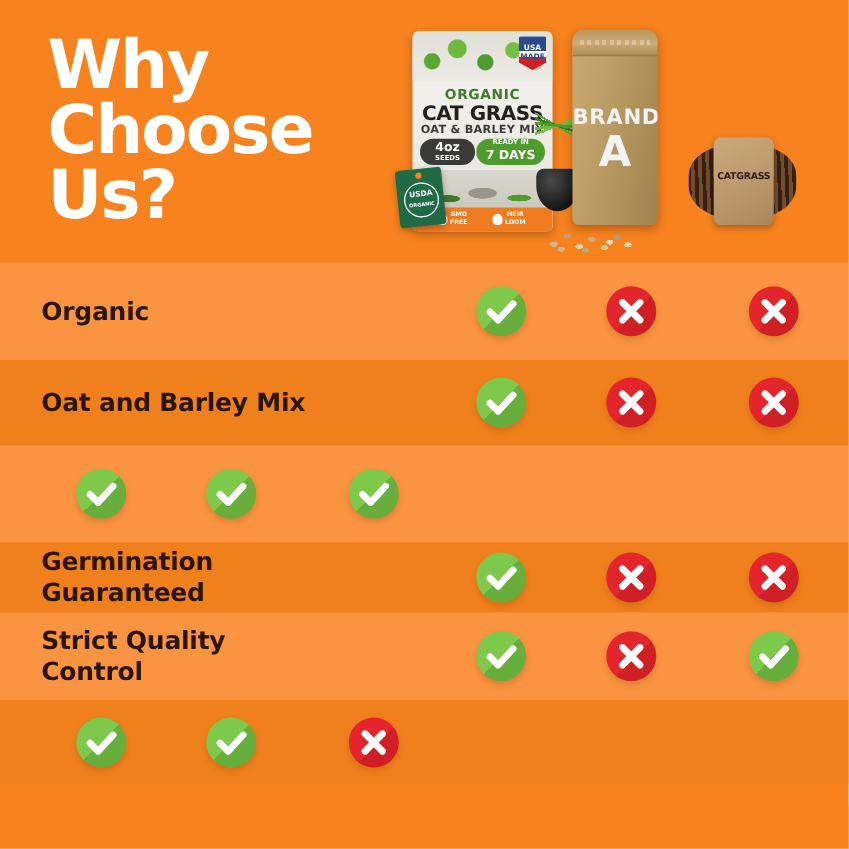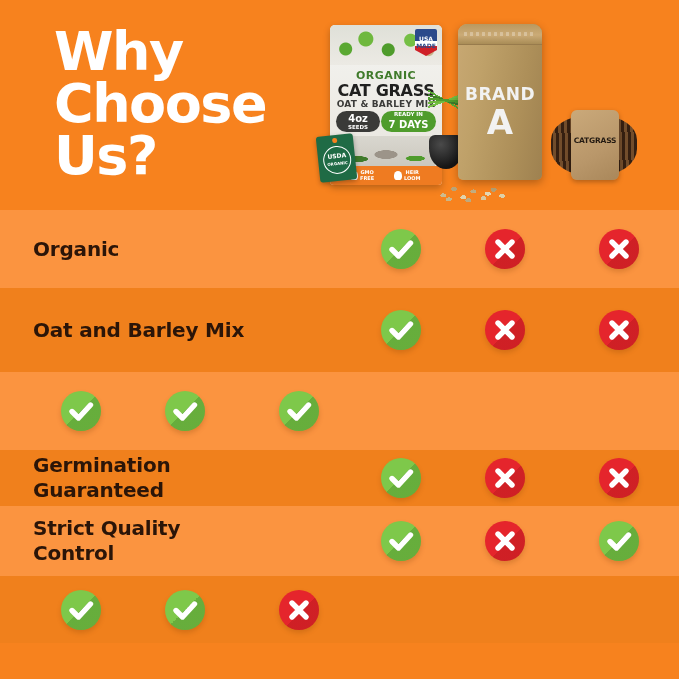--- a/index.html
+++ b/index.html
@@ -32,21 +32,20 @@
     top: 26px;
     width: 300px;
     color: #ffffff;
     font-family: "DejaVu Sans", sans-serif;
     font-weight: bold;
     font-size: 54px;
     line-height: 52px;
     letter-spacing: -1.5px;
     text-transform: none;
     white-space: pre-line;
-    margin-left: 16px;
   }
 
   
   .product-area {
     position: absolute;
     left: 310px; top: 0;
     width: 369px;
     height: 210px;
   }
 
@@ -271,21 +270,21 @@
       radial-gradient(ellipse 3px 2px at 18% 88%, #c9b688 0 100%, transparent 100%),
       radial-gradient(ellipse 3px 2px at 45% 92%, #bfa97d 0 100%, transparent 100%),
       radial-gradient(ellipse 3px 2px at 72% 62%, #e3d6b2 0 100%, transparent 100%);
   }
 
   
   .brand-pouch {
     position: absolute;
     left: 148px;
     top: 24px;
-    width: 84px;
+    width: 68px;
     height: 156px;
     background: linear-gradient(100deg,#c8a873 0%, #bfa169 28%, #ad8f59 70%, #9e8150 100%);
     border-radius: 9px 9px 5px 5px;
     box-shadow: 0 3px 8px rgba(0,0,0,0.28);
     overflow: hidden;
   }
   .brand-pouch .seal {
     position: absolute;
     left: 0; right: 0; top: 0;
     height: 20px;
@@ -512,21 +511,21 @@
         </div>
         <div class="mark c3 no">
           <div class="shadow"></div>
           <svg width="40" height="40" viewBox="0 0 40 40">
               <path d="M13 13 L27 27 M27 13 L13 27" stroke="#fff" stroke-width="5.4" fill="none" stroke-linecap="round"></path>
             </svg>
         </div>
       </div>
     </div>
 
-    <div class="row dark" style="height:84px">
+    <div class="row dark" style="height:68px">
       <div class="feature">Oat and Barley Mix</div>
       <div class="marks">
         <div class="mark c1 yes">
           <div class="shadow"></div>
           <svg width="40" height="40" viewBox="0 0 40 40">
               <path d="M11 20.5 L17.5 27 L29.5 14" stroke="#fff" stroke-width="5.4" fill="none" stroke-linecap="round" stroke-linejoin="round"></path>
             </svg>
         </div>
         <div class="mark c2 no">
           <div class="shadow"></div>

